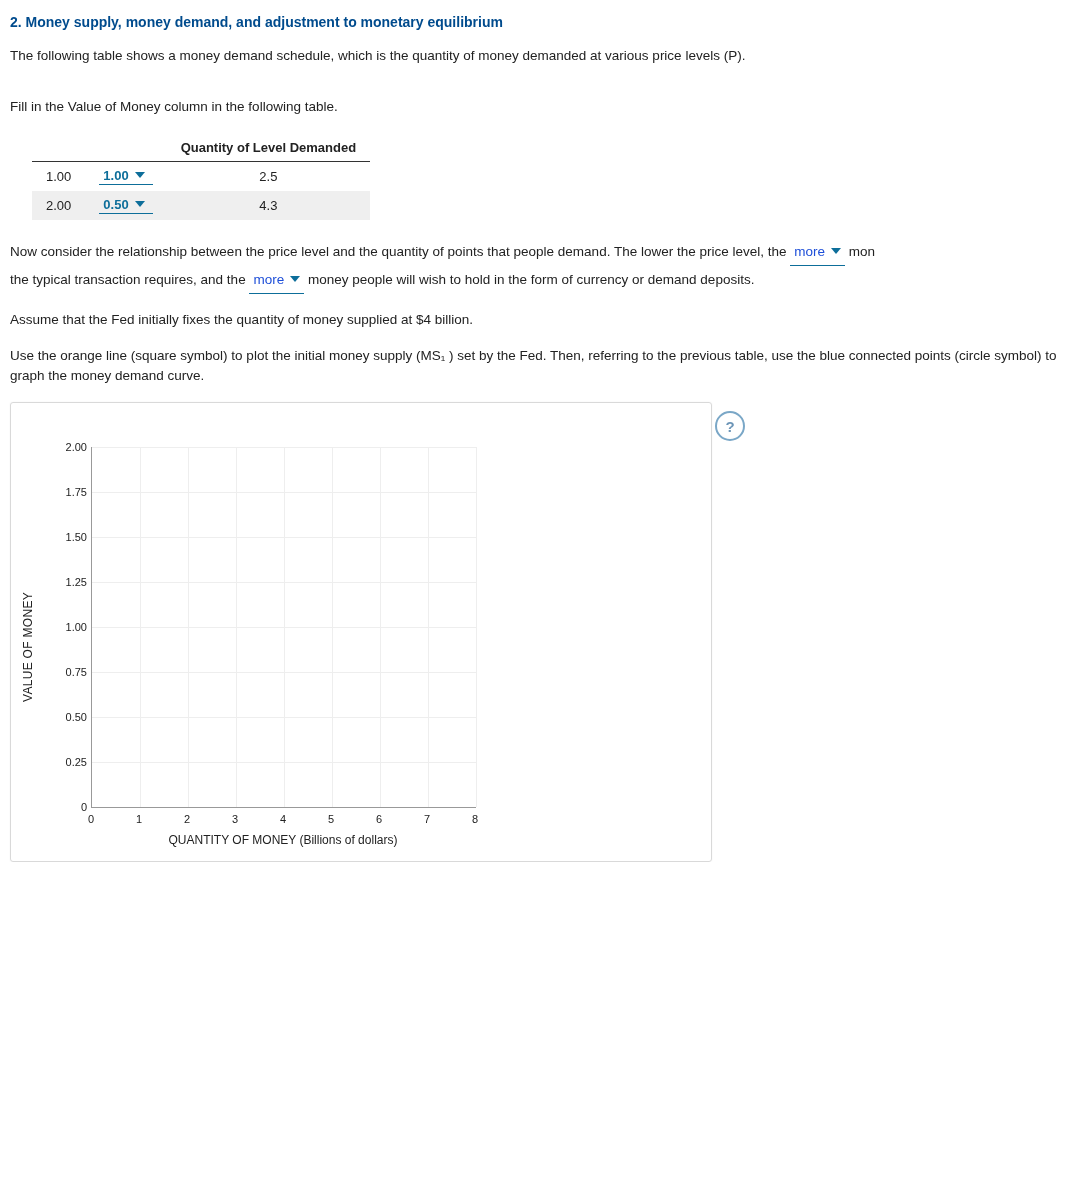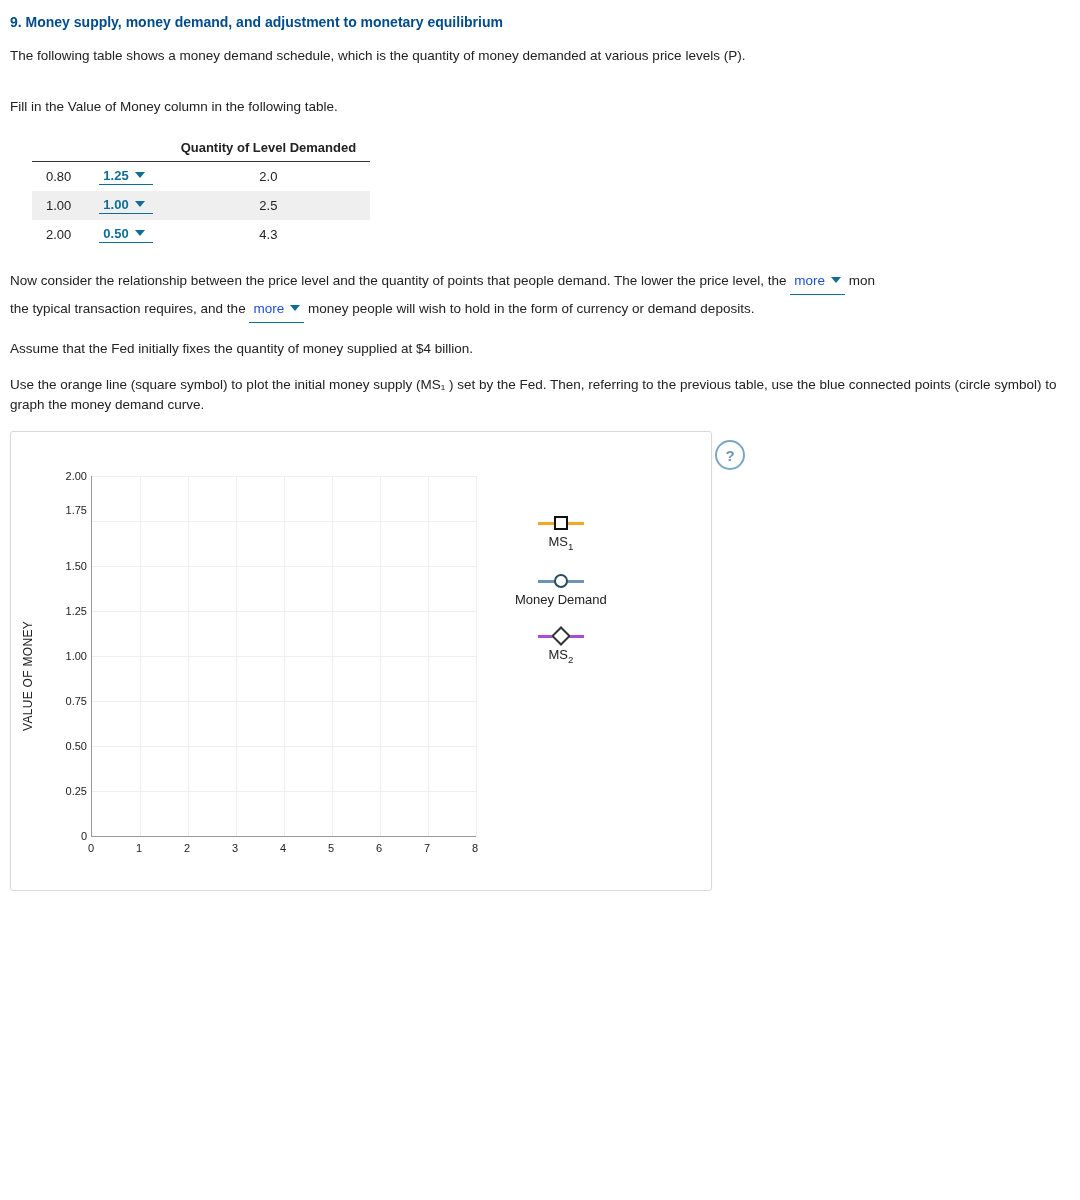--- a/index.html
+++ b/index.html
@@ -43,45 +43,38 @@
   .sq{position:absolute;left:50%;top:50%;width:10px;height:10px;border:2px solid #111;background:#fff;transform:translate(-50%,-50%);}
   .circ{position:absolute;left:50%;top:50%;width:10px;height:10px;border:2px solid #2b4a66;background:#fff;border-radius:50%;transform:translate(-50%,-50%);}
   .dia{position:absolute;left:50%;top:50%;width:10px;height:10px;border:2px solid #333;background:#fff;transform:translate(-50%,-50%) rotate(45deg);}
   .sub{font-size:.75em;vertical-align:sub;}
 </style>
 </head>
 <body>
 
 
 
-<div class="title">9. Money supply, money demand, and adjustment to monetary equilibrium</div>
+<div class="title">2. Money supply, money demand, and adjustment to monetary equilibrium</div>
 
 <p>
   <span>The following table shows a money demand schedule, which is the quantity of money demanded at various price levels (P).</span>
 </p>
 <br>
 
 <p class="ital">Fill in the Value of Money column in the following table.</p>
 
 <table class="data">
   <thead>
     <tr>
       <th></th>
         <th></th>
       <th class="ghead">Quantity of Level Demanded</th>
     </tr>
   </thead>
   <tbody id="tbody">
-      <tr>
-        <td>0.80</td>
-        <td><span class="dd">1.25<span class="caret"><svg viewBox="0 0 10 10">
-                <path d="M0 2 L5 8 L10 2 Z" fill="#0d6e9a"></path>
-              </svg></span></span></td>
-        <td>2.0</td>
-      </tr>
       <tr>
         <td>1.00</td>
         <td><span class="dd">1.00<span class="caret"><svg viewBox="0 0 10 10">
                 <path d="M0 2 L5 8 L10 2 Z" fill="#0d6e9a"></path>
               </svg></span></span></td>
         <td>2.5</td>
       </tr>
       <tr>
         <td>2.00</td>
         <td><span class="dd">0.50<span class="caret"><svg viewBox="0 0 10 10">
@@ -133,55 +126,33 @@
           <div class="gridh" style="top: 0px;"></div>
         </div>
       <div id="yticks">
           <div class="tick-y" style="top: 360px;">0</div>
           <div class="tick-y" style="top: 315px;">0.25</div>
           <div class="tick-y" style="top: 270px;">0.50</div>
           <div class="tick-y" style="top: 225px;">0.75</div>
           <div class="tick-y" style="top: 180px;">1.00</div>
           <div class="tick-y" style="top: 135px;">1.25</div>
           <div class="tick-y" style="top: 90px;">1.50</div>
-          <div class="tick-y" style="top: 34px;">1.75</div>
+          <div class="tick-y" style="top: 45px;">1.75</div>
           <div class="tick-y" style="top: 0px;">2.00</div>
         </div>
       <div id="xticks">
           <div class="tick-x" style="left: 46px;">0</div>
           <div class="tick-x" style="left: 94px;">1</div>
           <div class="tick-x" style="left: 142px;">2</div>
           <div class="tick-x" style="left: 190px;">3</div>
           <div class="tick-x" style="left: 238px;">4</div>
           <div class="tick-x" style="left: 286px;">5</div>
           <div class="tick-x" style="left: 334px;">6</div>
           <div class="tick-x" style="left: 382px;">7</div>
           <div class="tick-x" style="left: 430px;">8</div>
         </div>
-    </div>
-    <div class="legend">
-      <div class="lg">
-        <span class="swatch">
-            <span class="bar" style="background:#f5a623;"></span>
-            <span class="sq"></span>
-          </span>
-        MS<span class="sub">1</span>
-      </div>
-      <div class="lg">
-        <span class="swatch">
-            <span class="bar" style="background:#6d93b5;"></span>
-            <span class="circ"></span>
-          </span>
-        <span>Money Demand</span>
-      </div>
-      <div class="lg">
-        <span class="swatch">
-            <span class="bar" style="background:#a64dd6;"></span>
-            <span class="dia"></span>
-          </span>
-        MS<span class="sub">2</span>
-      </div>
+      <div class="xlab">QUANTITY OF MONEY (Billions of dollars)</div>
     </div>
   </div>
 </div>
 
 
 
 
 </body></html>

